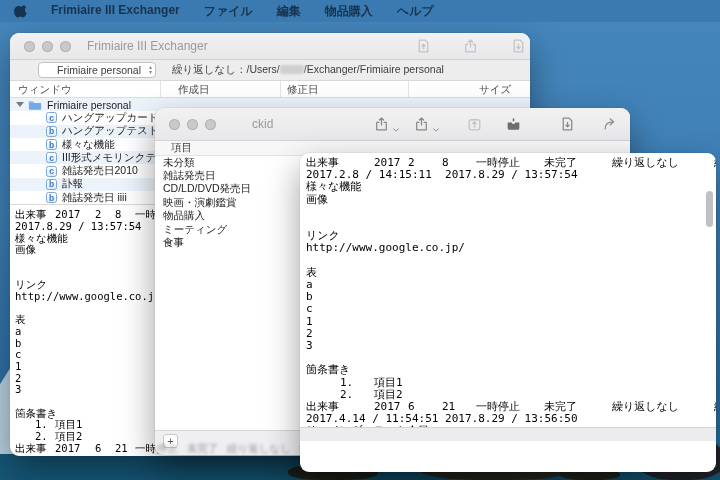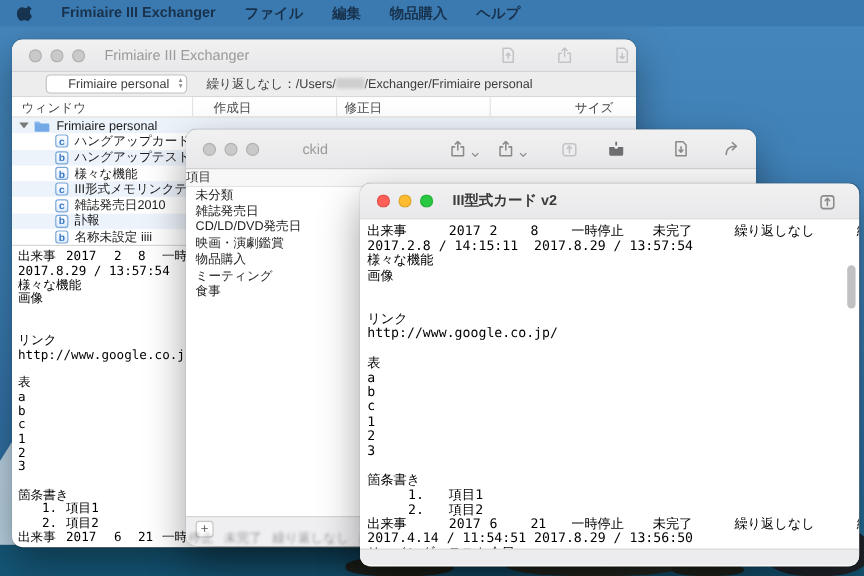--- a/index.html
+++ b/index.html
@@ -72,21 +72,21 @@
     font-weight:700; display:flex; align-items:center; justify-content:center;
     margin-left:36px; margin-right:5px; }
   #ex-preview { border-top:1px solid #d8d8d8; padding:4px 0 0 5px; font-size:10.5px;
     line-height:11.65px; white-space:pre; tab-size:20px; -moz-tab-size:2;
     color:#000; height:250px; overflow:hidden; }
 
   
   #win-ckid { left:155px; top:108px; width:475px; height:347px; z-index:20; }
   #win-ckid .titlebar { height:33px;gap:20px; }
   #ckid-head { height:15px; background:#f7f7f8; border-bottom:1px solid #e2e2e2;
-    font-size:10.5px; color:#3c3c3c; padding-left:0; display:flex; align-items:center; }
+    font-size:10.5px; color:#3c3c3c; padding-left:16px; display:flex; align-items:center; }
   .crow { height:13.4px; display:flex; align-items:center; padding-left:8px;
     font-size:10.5px; color:#1c1c1c; white-space:nowrap; background:#fff; }
   #ckid-footer { position:absolute; left:0; right:0; bottom:0; height:25px;
     background:rgba(238,238,240,.92); border-top:1px solid #d6d6d8; }
   #ckid-add { position:absolute; left:8px; top:3px; width:15px; height:14px;
     background:#fdfdfd; border:1px solid #c6c6c6; border-radius:3px; font-size:11px;
     color:#555; display:flex; align-items:center; justify-content:center; line-height:1; }
   #ckid-blur { position:absolute; left:2px; top:11px; font-size:10.5px; color:#4a4a4a;
     filter:blur(1.4px); opacity:.55; white-space:pre; }
 
@@ -203,21 +203,21 @@
       <div class="frow">
         <div class="badge">c</div>
         <span>雑誌発売日2010</span>
       </div>
       <div class="frow alt">
         <div class="badge">b</div>
         <span>訃報</span>
       </div>
       <div class="frow">
         <div class="badge">b</div>
-        <span>名称未設定 iiii</span>
+        <span>雑誌発売日 iiii</span>
       </div>
     </div>
   <pre id="ex-preview">出来事	2017	2	8	一時停止
 2017.8.29 / 13:57:54
 様々な機能
 画像
 
 
 リンク
 http://www.google.co.jp/
@@ -302,34 +302,20 @@
       <div class="crow">ミーティング</div>
       <div class="crow">食事</div>
     </div>
   <div id="ckid-footer">
     <div id="ckid-add">+</div>
     <div id="ckid-blur">停止   未完了   繰り返しなし   繰り</div>
   </div>
 </div>
 
 <div class="window" id="win-card">
-  <div class="titlebar">
-    <div class="lights">
-      <div class="light red"></div>
-      <div class="light yellow"></div>
-      <div class="light green"></div>
-    </div>
-    <div class="wtitle active">III型式カード v2</div>
-    <div class="tbicon" style="left:381px">
-      <svg viewBox="0 0 16 16">
-          <rect x="3" y="3.5" width="10" height="10" rx="2" class="st"></rect>
-          <path class="st" d="M8 11V5.5M6.3 7.2L8 5.4l1.7 1.8"></path>
-        </svg>
-    </div>
-  </div>
   <div id="card-body">
     <pre id="card-text">出来事	2017	2	8	一時停止	未完了	繰り返しなし	繰り上げなし	予告なし	0
 2017.2.8 / 14:15:11  2017.8.29 / 13:57:54
 様々な機能
 画像
 
 
 リンク
 http://www.google.co.jp/
 

